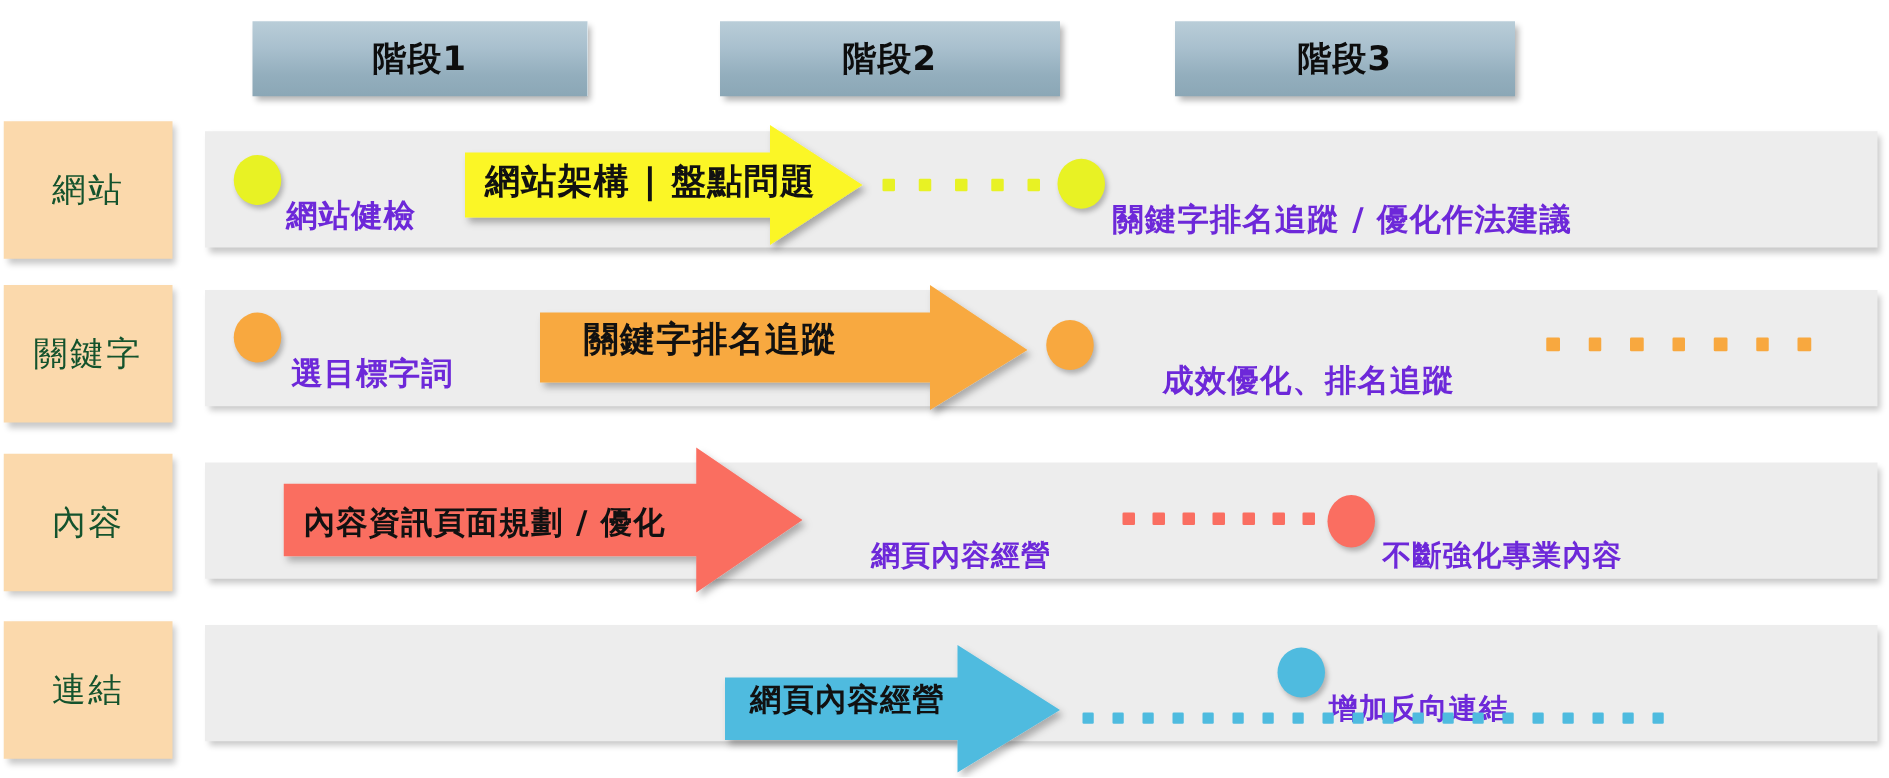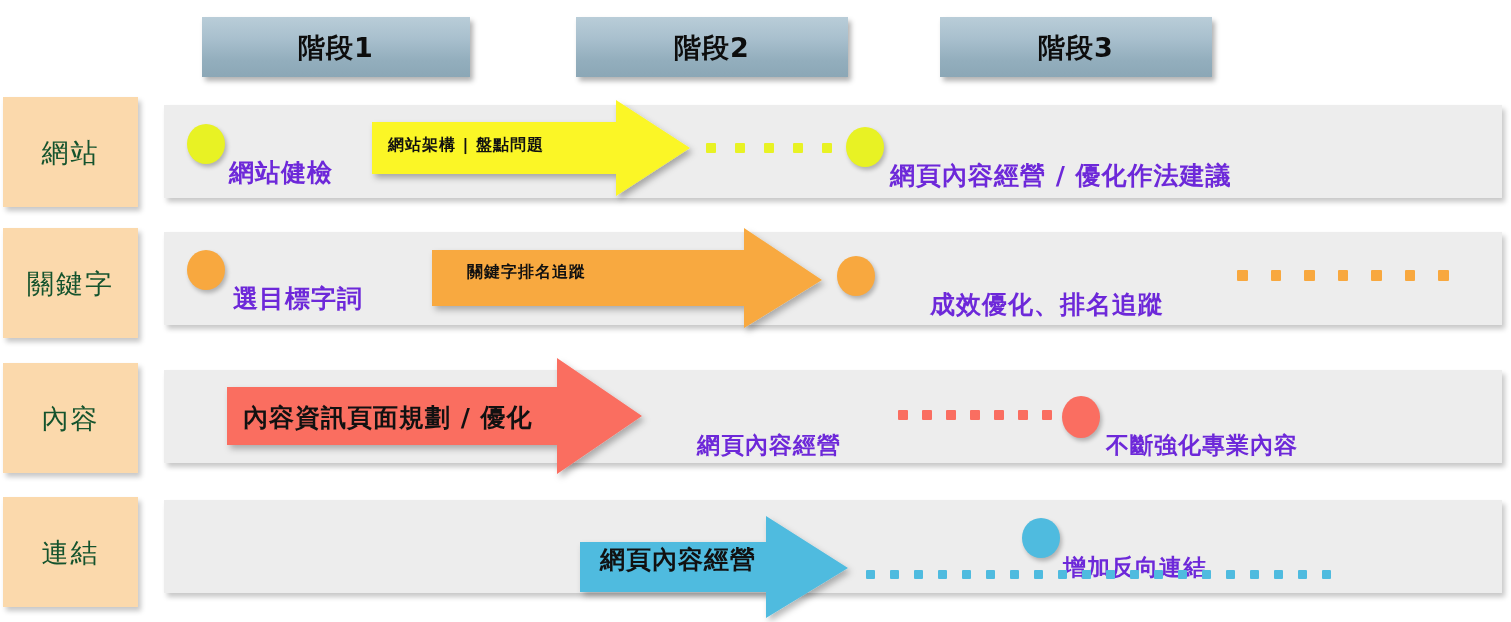--- a/index.html
+++ b/index.html
@@ -62,21 +62,21 @@
     position: absolute;
     pointer-events: none;
   }
   .arrow-wrap svg { display: block; overflow: visible; }
 
   .arrow-label {
     position: absolute;
     display: flex;
     align-items: center;
     color: #111111;
-    font-size: 16px;
+    font-size: 28px;
     font-weight: bold;
     letter-spacing: 1px;
     white-space: nowrap;
     line-height: 1;
   }
 
   
   .bullet {
     position: absolute;
     border-radius: 50%;
@@ -155,21 +155,21 @@
 
   <div class="dots" style="left:706px; top:142px; width:132px; height:12px; gap:19px;">
     <i style="width:10px;height:10px;background:#e8f224;"></i>
     <i style="width:10px;height:10px;background:#e8f224;"></i>
     <i style="width:10px;height:10px;background:#e8f224;"></i>
     <i style="width:10px;height:10px;background:#e8f224;"></i>
     <i style="width:10px;height:10px;background:#e8f224;"></i>
   </div>
 
   <div class="bullet" style="left:846px; top:127px; width:38px; height:40px; background:#e8f224;"></div>
-  <div class="row-text" style="left:890px; top:128px; height:38px; font-size:25px;">網頁內容經營 / 優化作法建議</div>
+  <div class="row-text" style="left:890px; top:128px; height:38px; font-size:25px;">關鍵字排名追蹤 / 優化作法建議</div>
 
   <div class="row-panel" style="left:164px; top:232px; width:1338px; height:93px;"></div>
 
   <div class="bullet" style="left:187px; top:250px; width:38px; height:40px; background:#f8a83f;"></div>
   <div class="row-text" style="left:233px; top:251px; height:38px; font-size:25px;">選目標字詞</div>
 
   <div class="arrow-wrap" style="left:432px; top:228px; width:400px; height:104px;">
     <svg width="400" height="104" viewBox="0 0 400 104">
       <defs>
         <filter id="sh2" x="-20%" y="-20%" width="160%" height="160%">

